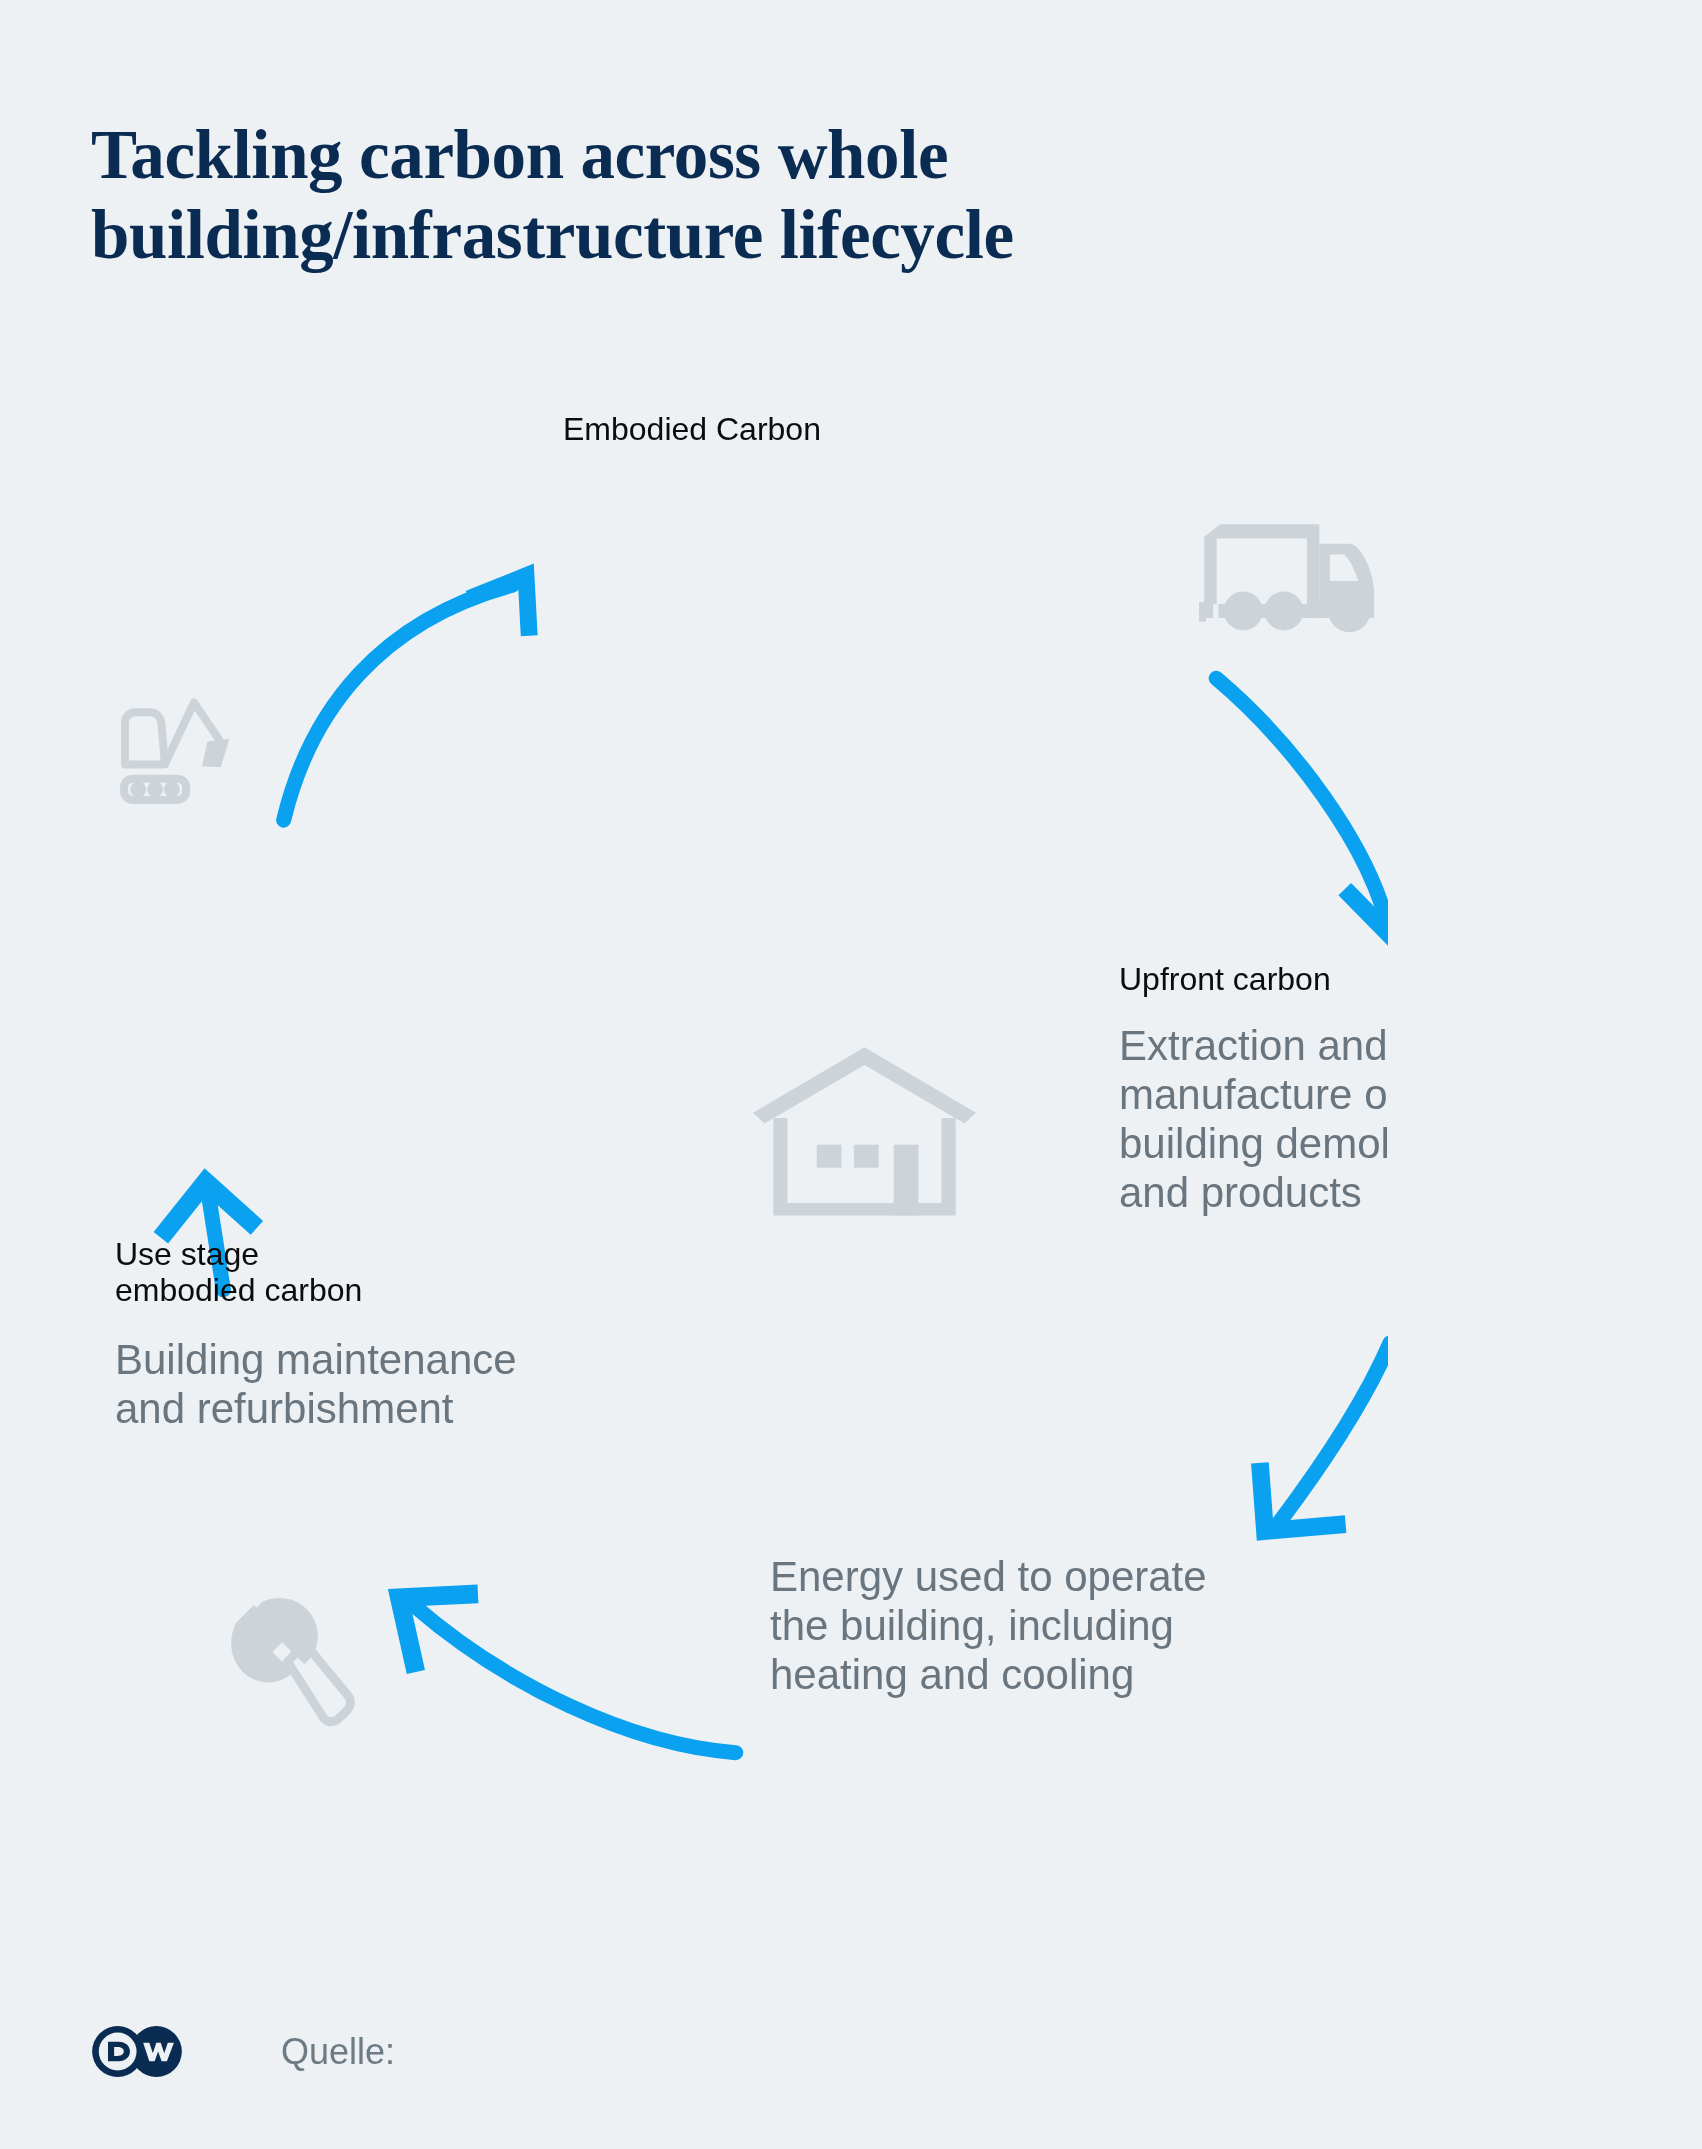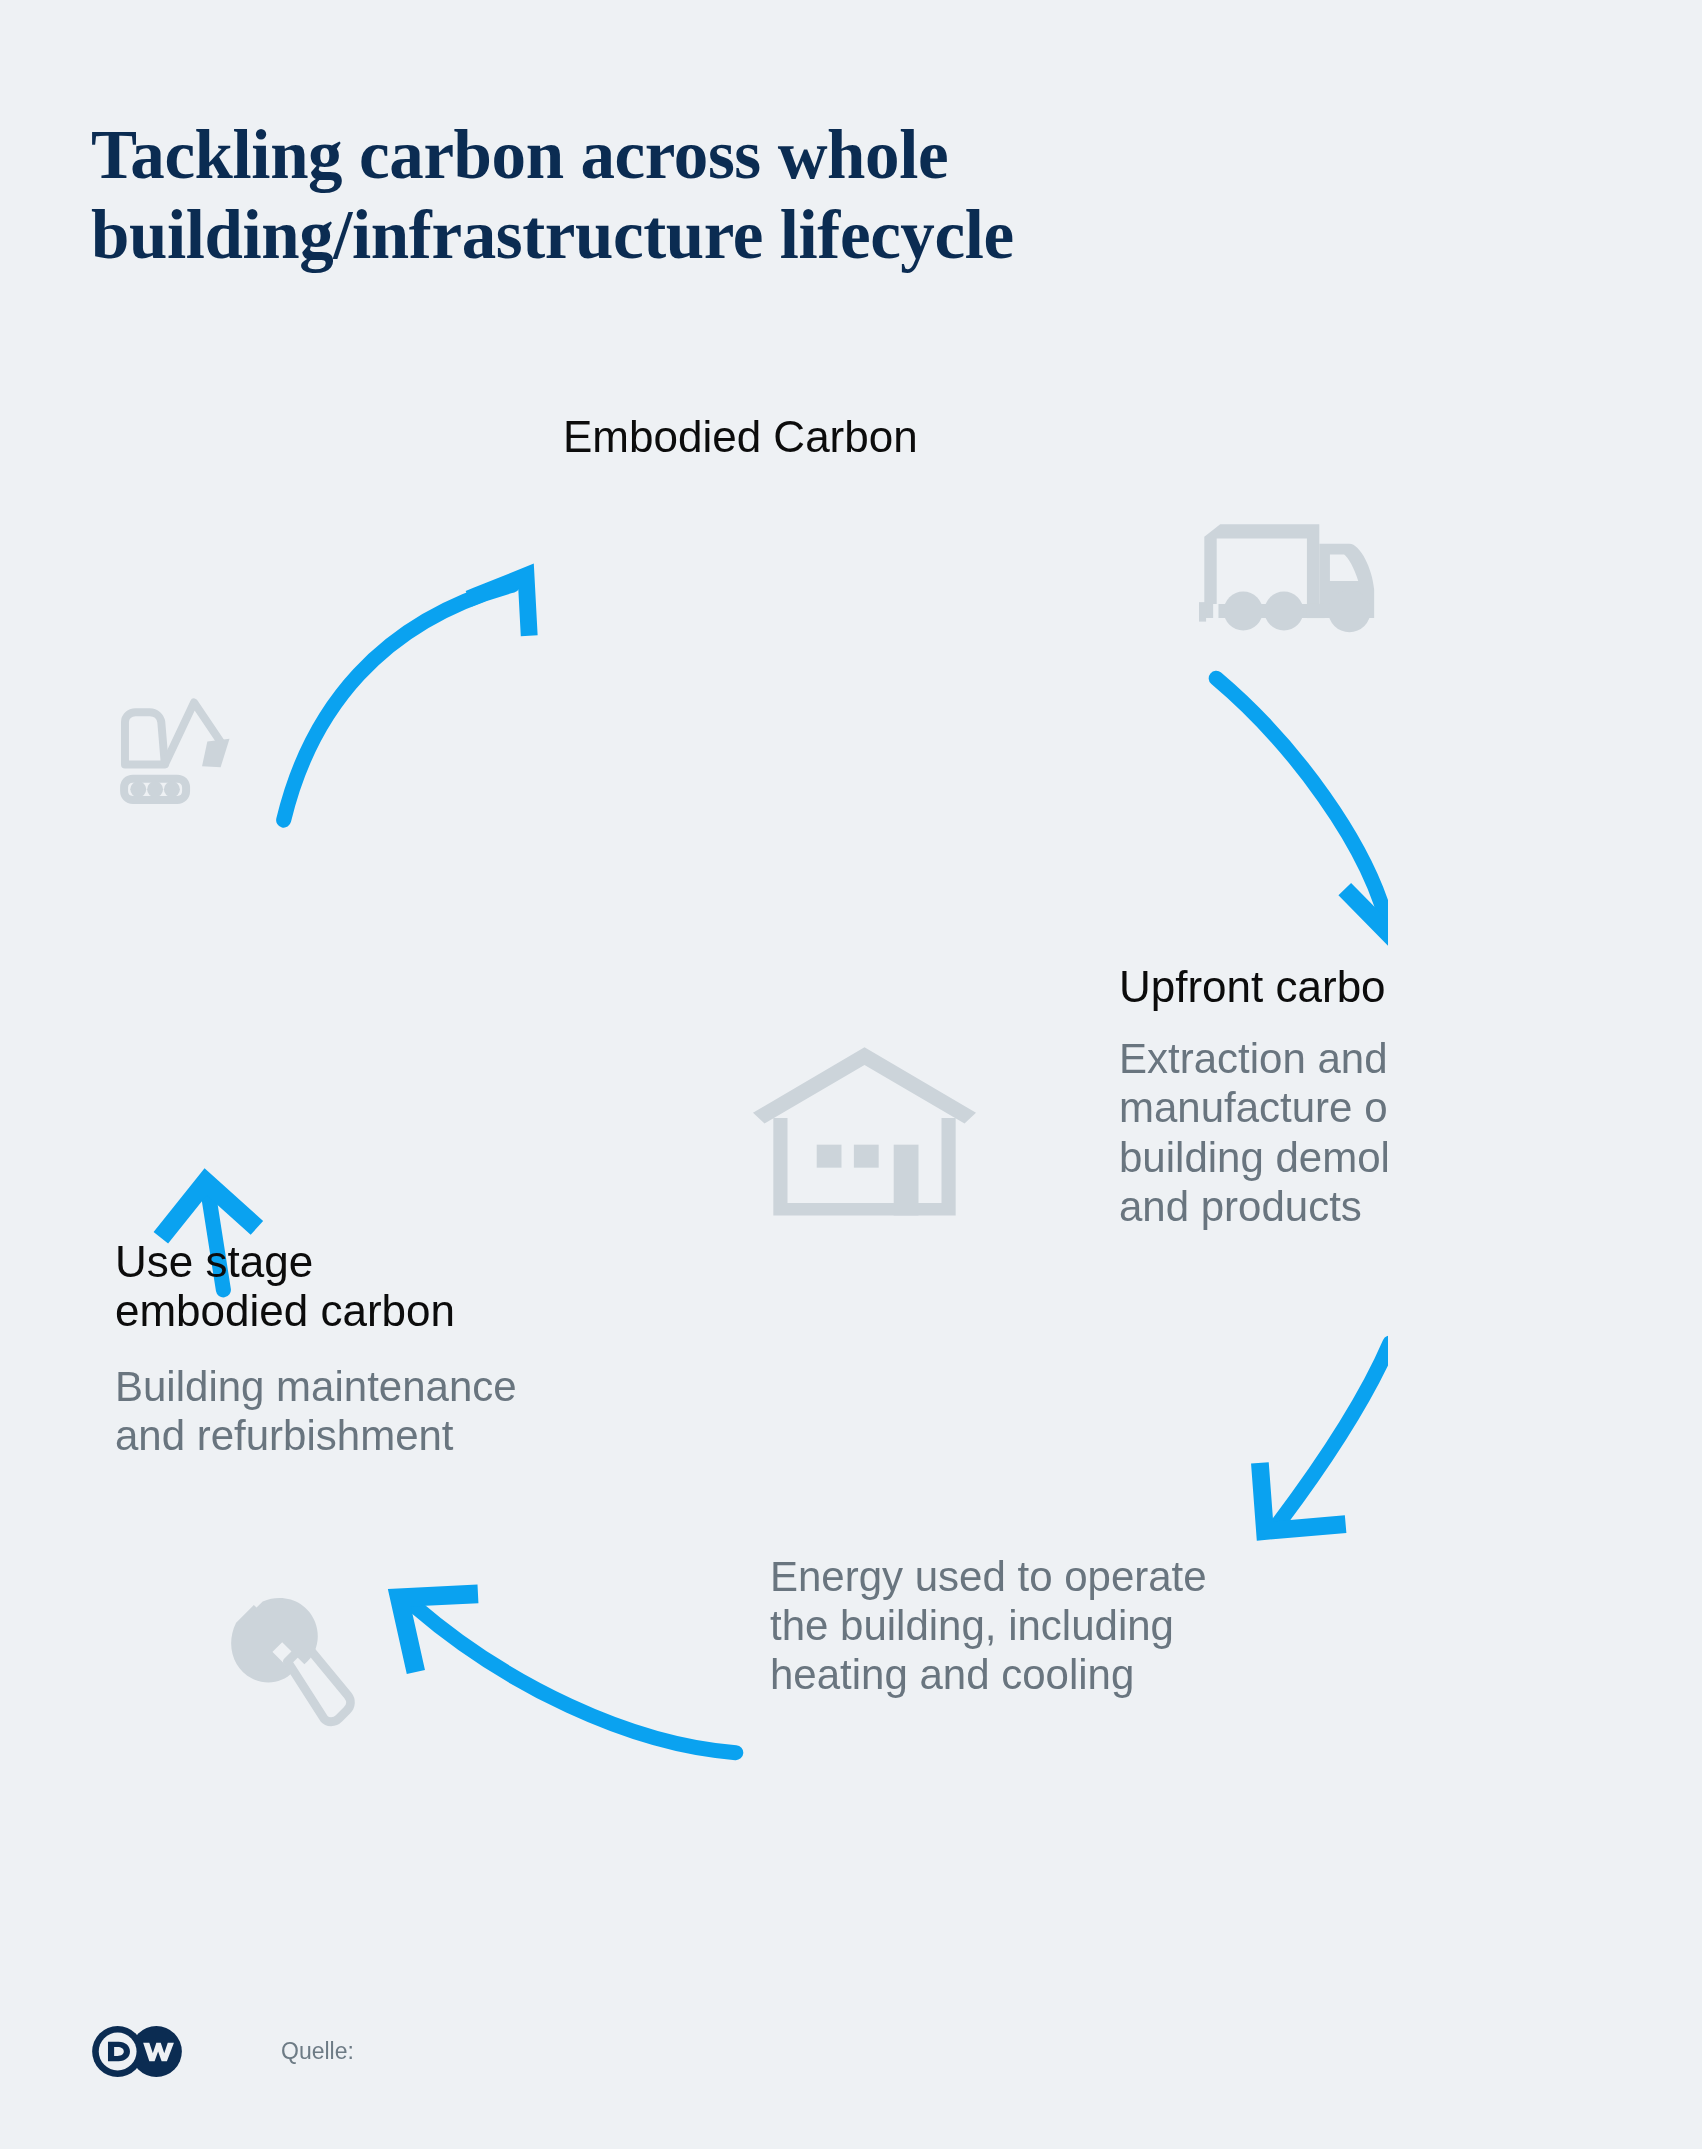--- a/index.html
+++ b/index.html
@@ -31,21 +31,21 @@
     letter-spacing: -0.4px;
     color: #0b2c52;
     white-space: pre-line;
   }
 
   
   .node { position: absolute; }
   .node .node-heading {
     font-family: "Liberation Sans", sans-serif;
     font-weight: normal;
-    font-size: 44px;
+    font-size: 32px;
     line-height: 1.12;
     color: #0c0c0c;
     white-space: pre-line;
     margin: 0 0 12.4px 0;
   }
   .node .node-body {
     font-family: "Liberation Sans", sans-serif;
     font-weight: normal;
     font-size: 42px;
     line-height: 1.17;
@@ -88,21 +88,21 @@
   #footer {
     position: absolute;
     left: 91px;
     top: 2026px;
     display: flex;
     align-items: center;
   }
   #dw-logo { width: 92px; height: 51px; }
   #quelle-label {
     font-family: "Liberation Sans", sans-serif;
-    font-size: 23px;
+    font-size: 36px;
     color: #6d7b85;
     margin-left: 98px;
     white-space: pre;
   }
 </style>
 </head>
 <body>
 
 <div id="page">
 

